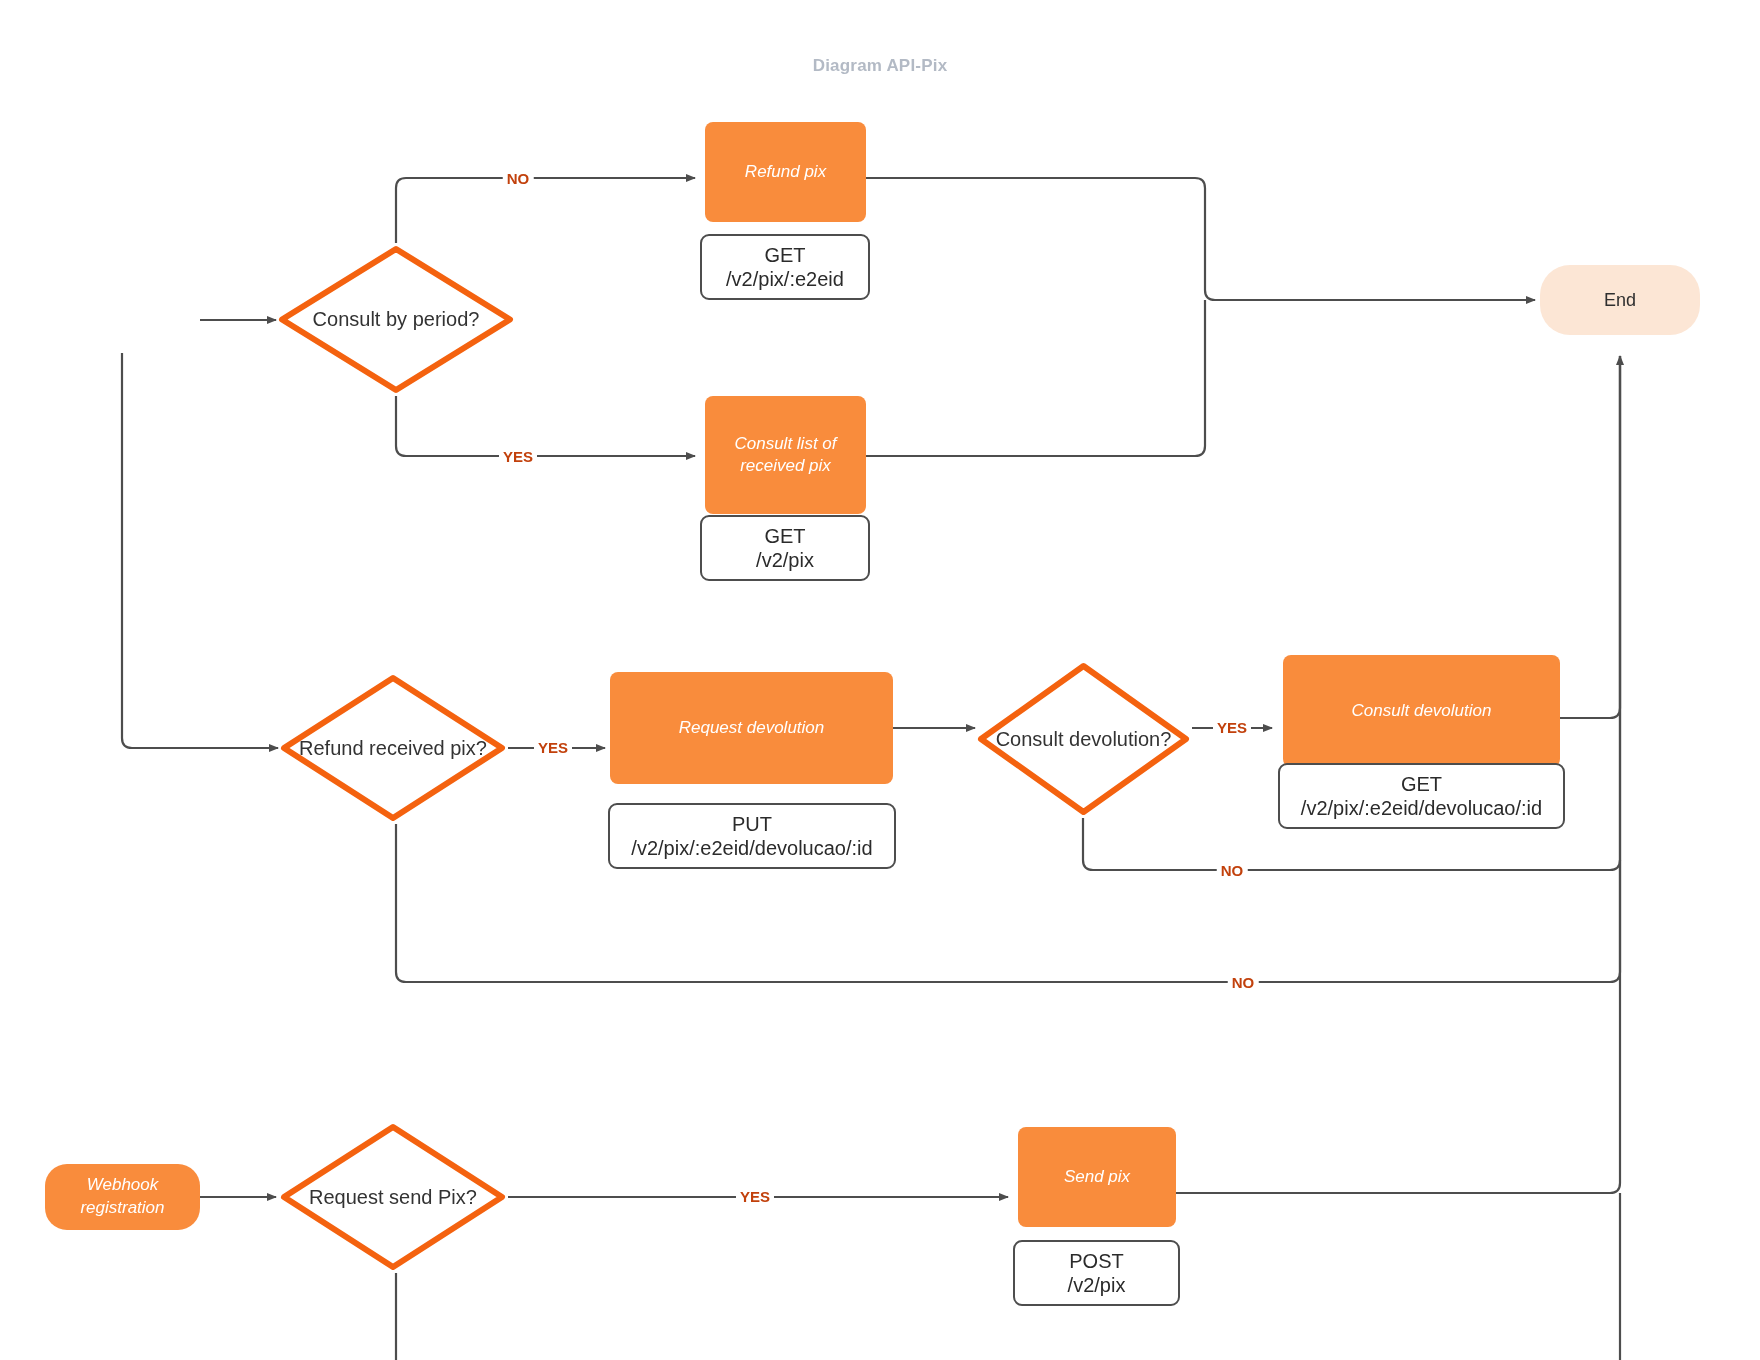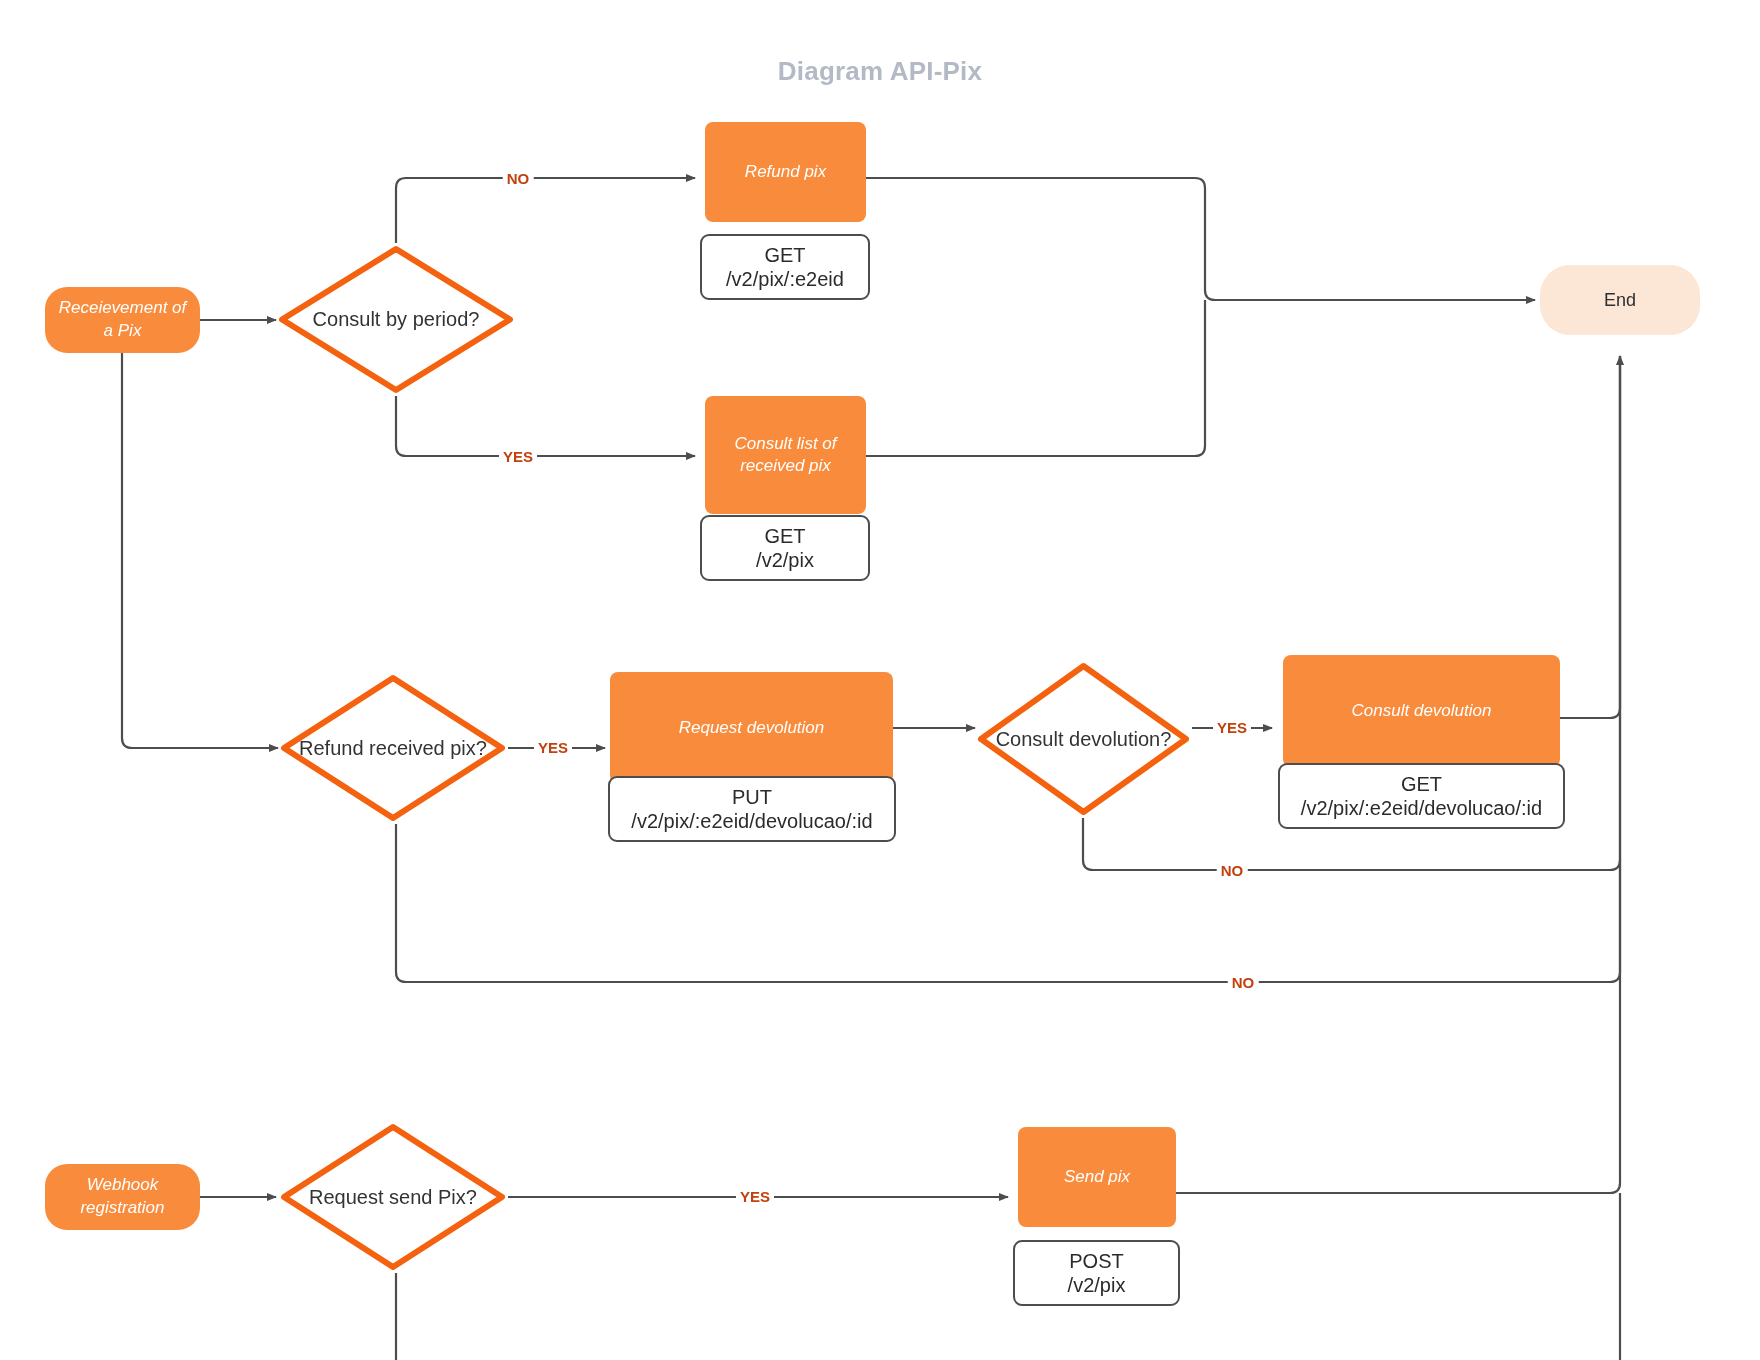--- a/index.html
+++ b/index.html
@@ -27,21 +27,21 @@
     position: absolute;
     box-sizing: border-box;
   }
   
   .diagram-title {
     position: absolute;
     left: 0;
     top: 56px;
     width: 1760px;
     text-align: center;
-    font-size: 26px;
+    font-size: 17px;
     font-weight: bold;
     color: #b3bac5;
     letter-spacing: 0.2px;
   }
   
   .pill-start {
     background: #f98c3c;
     border-radius: 22px;
     display: flex;
     align-items: center;
@@ -178,23 +178,20 @@
   </svg>
 
   <div class="edge-label" style="left:518px; top:178px;">NO</div>
   <div class="edge-label" style="left:518px; top:456px;">YES</div>
   <div class="edge-label" style="left:553px; top:747px;">YES</div>
   <div class="edge-label" style="left:1243px; top:982px;">NO</div>
   <div class="edge-label" style="left:1232px; top:727px;">YES</div>
   <div class="edge-label" style="left:1232px; top:870px;">NO</div>
   <div class="edge-label" style="left:755px; top:1196px;">YES</div>
 
-  <div class="node pill-start" style="left:45px; top:287px; width:155px; height:66px;">
-    <span>Receievement of a Pix</span>
-  </div>
 
   <div class="diamond-wrap" style="left:276px; top:243px; width:240px; height:153px;">
     <svg width="240" height="153" viewBox="0 0 240 153">
       <path d="M120,6 L234,76.5 L120,147 L6,76.5 Z" fill="#ffffff" stroke="#f4620f" stroke-width="6" stroke-linejoin="round"></path>
     </svg>
     <div class="diamond-label">Consult by period?</div>
   </div>
 
   <div class="node proc-head" style="left:705px; top:122px; width:161px; height:100px;">
     <span>Refund pix</span>
@@ -219,21 +216,21 @@
   <div class="diamond-wrap" style="left:278px; top:672px; width:230px; height:152px;">
     <svg width="230" height="152" viewBox="0 0 230 152">
       <path d="M115,6 L224,76 L115,146 L6,76 Z" fill="#ffffff" stroke="#f4620f" stroke-width="6" stroke-linejoin="round"></path>
     </svg>
     <div class="diamond-label">Refund received pix?</div>
   </div>
 
   <div class="node proc-head" style="left:610px; top:672px; width:283px; height:112px;">
     <span>Request devolution</span>
   </div>
-  <div class="node proc-endpoint" style="left:608px; top:776px; width:288px; height:66px;">
+  <div class="node proc-endpoint" style="left:608px; top:803px; width:288px; height:66px;">
     <span class="verb">PUT</span>
     <span class="path">/v2/pix/:e2eid/devolucao/:id</span>
   </div>
 
   <div class="diamond-wrap" style="left:975px; top:660px; width:217px; height:158px;">
     <svg width="217" height="158" viewBox="0 0 217 158">
       <path d="M108.5,6 L211,79 L108.5,152 L6,79 Z" fill="#ffffff" stroke="#f4620f" stroke-width="6" stroke-linejoin="round"></path>
     </svg>
     <div class="diamond-label">Consult devolution?</div>
   </div>

